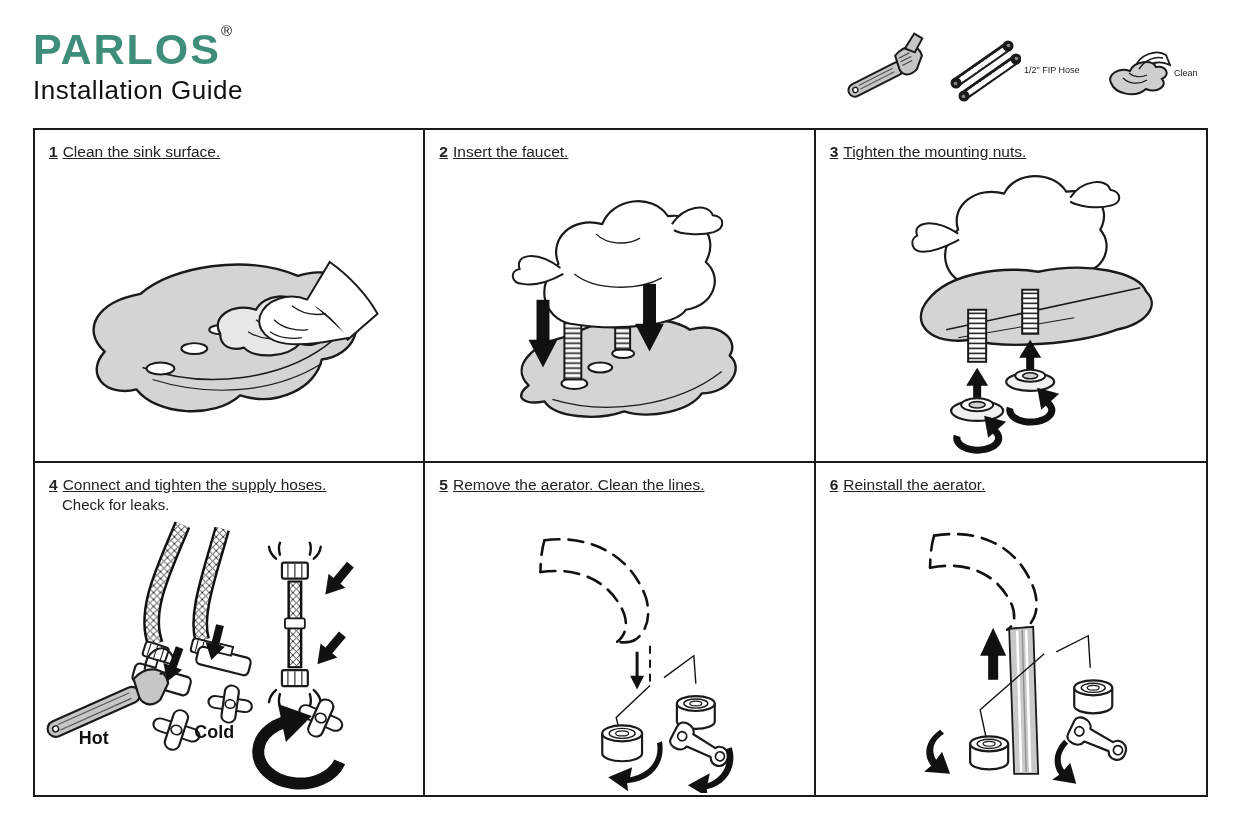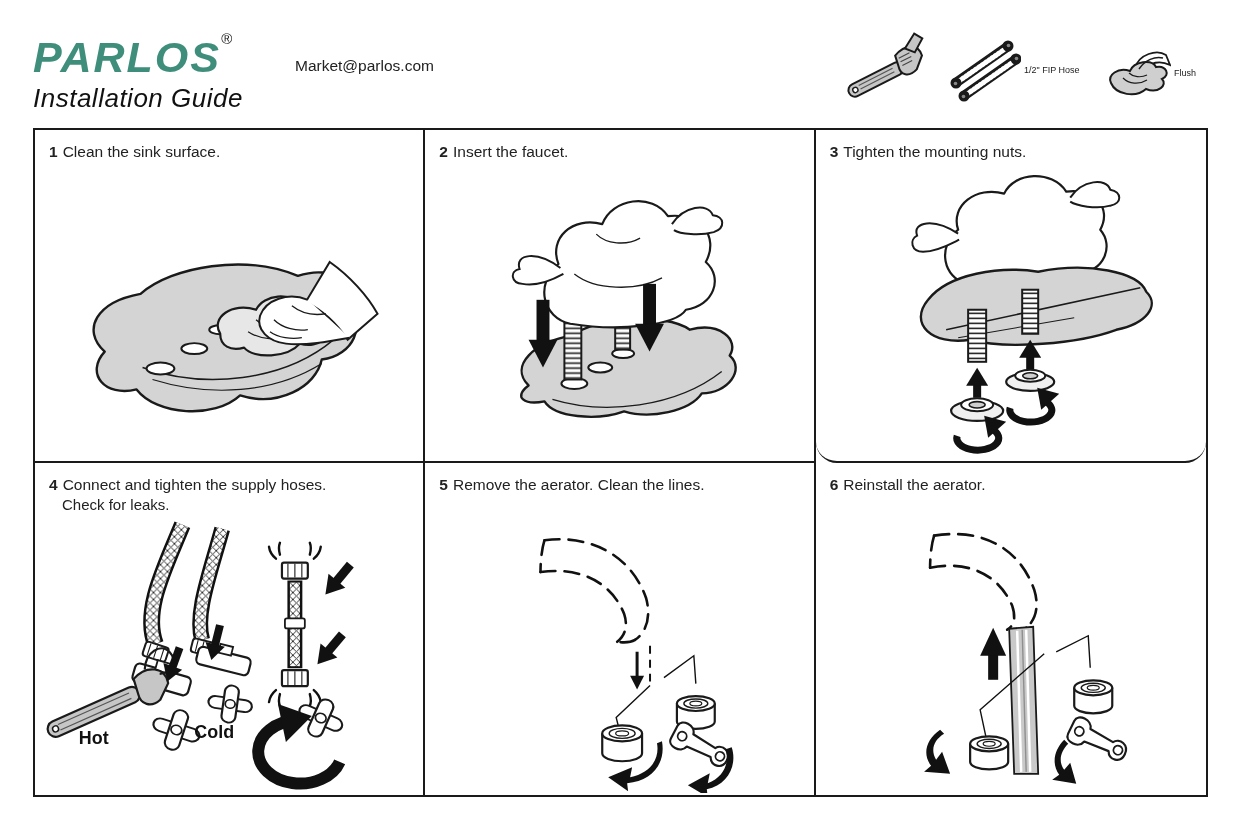--- a/index.html
+++ b/index.html
@@ -2,42 +2,42 @@
 <html style="--brand-green: #3F8E7B; --ink: #1a1a1a; --panel-gray: #d4d4d4;"><head>
 <meta charset="utf-8">
 <style>
   :root { --brand-green:#3F8E7B; --ink:#1a1a1a; --panel-gray:#d4d4d4; }
   * { box-sizing:border-box; }
   html,body { margin:0; padding:0; background:#fff; }
   body { width:1241px; height:827px; font-family:"Liberation Sans", sans-serif; color:var(--ink); position:relative; overflow:hidden; }
 
   
   .header { position:absolute; left:33px; top:10px; width:1175px; height:112px; }
-  .logo-block { position:absolute; left:0; top:20px;font-style:italic; }
+  .logo-block { position:absolute; left:0; top:12px; }
   .logo-line { white-space:nowrap; }
   .brand-logo { font-size:43px; font-weight:bold; letter-spacing:2px; color:var(--brand-green); line-height:1; }
   .reg-mark { font-size:15px; vertical-align:28px; color:var(--ink); font-weight:normal; }
   .page-title { font-size:26px; color:#111; margin-top:4px; letter-spacing:0.5px; }
   .contact { position:absolute; left:262px; top:46px; font-size:15.5px; line-height:20px; color:#222; }
   .brand-inline { color:var(--brand-green); font-weight:bold; letter-spacing:1px; font-size:14px; }
   .reg-inline { font-size:8px; vertical-align:7px; }
   .tool { position:absolute; display:flex; align-items:center; }
   .tool-wrench { left:808px; top:20px; }
   .tool-hose { left:912px; top:28px; }
   .tool-rags { left:1072px; top:36px; }
   .tool-label { font-size:9px; color:#222; margin-left:3px; white-space:nowrap; }
 
   
   .grid { position:absolute; left:33px; top:128px; width:1175px; height:669px;
           display:grid; grid-template-columns:1fr 1fr 1fr; grid-template-rows:1fr 1fr;
           border:2px solid var(--ink); }
   .cell { position:relative; border-right:2px solid var(--ink); border-bottom:2px solid var(--ink); overflow:hidden; }
-  .cell:nth-child(3n) { border-right:none;border-radius:21px; }
+  .cell:nth-child(3n) { border-right:none; }
   .cell:nth-child(n+4) { border-bottom:none; }
-  .step-title { position:absolute; left:14px; top:13px; font-size:15.5px; color:#222; }
+  .step-title { position:absolute; left:14px; top:13px; font-size:15.5px; color:#222;text-decoration:underline; }
   .step-num { font-weight:bold; margin-right:5px; }
   .step-text2 { position:absolute; left:27px; top:33px; font-size:15px; color:#222; }
   .illus { position:absolute; left:0; top:40px; width:100%; height:calc(100% - 42px); }
   .illus-low { top:56px; height:calc(100% - 58px); }
   svg { display:block; }
   svg text { font-family:"Liberation Sans", sans-serif; }
 </style>
 </head>
 <body>
 
@@ -45,21 +45,20 @@
 
   <div class="header">
     <div class="logo-block">
       <div class="logo-line">
         <span class="brand-logo">PARLOS</span><span class="reg-mark">®</span>
       </div>
       <div class="page-title">Installation Guide</div>
     </div>
 
     <div class="contact">
-      <div class="contact-line">Market@parlos.com</div>
     </div>
 
     <div class="tool tool-wrench">
       <svg width="96" height="74" viewBox="0 0 96 74">
         <g transform="rotate(-27 48 40)">
           <rect x="2" y="36" width="60" height="13" rx="6.5" fill="#c6c6c6" stroke="#1a1a1a" stroke-width="2"></rect>
           <path d="M14,40 L52,40 M14,44 L52,44" stroke="#555" stroke-width="1.2"></path>
           <circle cx="9" cy="42.5" r="2.6" fill="#fff" stroke="#1a1a1a" stroke-width="1.4"></circle>
           <path d="M60,30 C74,24 86,30 84,42 L73,52 C62,56 56,49 58,42 Z" fill="#c6c6c6" stroke="#1a1a1a" stroke-width="2"></path>
           <path d="M72,28 L87,19 L92,27 L79,36 Z" fill="#c6c6c6" stroke="#1a1a1a" stroke-width="2"></path>
@@ -88,21 +87,21 @@
       <span class="tool-label">1/2" FIP Hose</span>
     </div>
 
     <div class="tool tool-rags">
       <svg width="66" height="54" viewBox="0 0 66 54">
         <path d="M30,22 C34,8 52,3 61,9 L65,19 C55,14 45,16 38,25" fill="#fff" stroke="#1a1a1a" stroke-width="1.8"></path>
         <path d="M6,37 C2,29 13,21 25,25 C29,15 47,13 51,21 C61,19 66,29 57,33 C63,39 53,48 41,43 C31,52 11,49 6,37 Z" fill="#cfcfcf" stroke="#1a1a1a" stroke-width="2"></path>
         <path d="M18,32 C24,38 34,39 42,34 M24,27 C28,31 36,32 42,29" fill="none" stroke="#1a1a1a" stroke-width="1.2"></path>
         <path d="M34,23 C40,14 50,10 58,12" fill="none" stroke="#1a1a1a" stroke-width="1.4"></path>
       </svg>
-      <span class="tool-label">Flush</span>
+      <span class="tool-label">Clean</span>
     </div>
   </div>
 
   <div class="grid">
 
     <div class="cell">
       <div class="step-title">
         <span class="step-num">1</span><span>Clean the sink surface.</span>
       </div>
       <svg class="illus" viewBox="0 0 390 285" preserveAspectRatio="xMidYMid meet">

